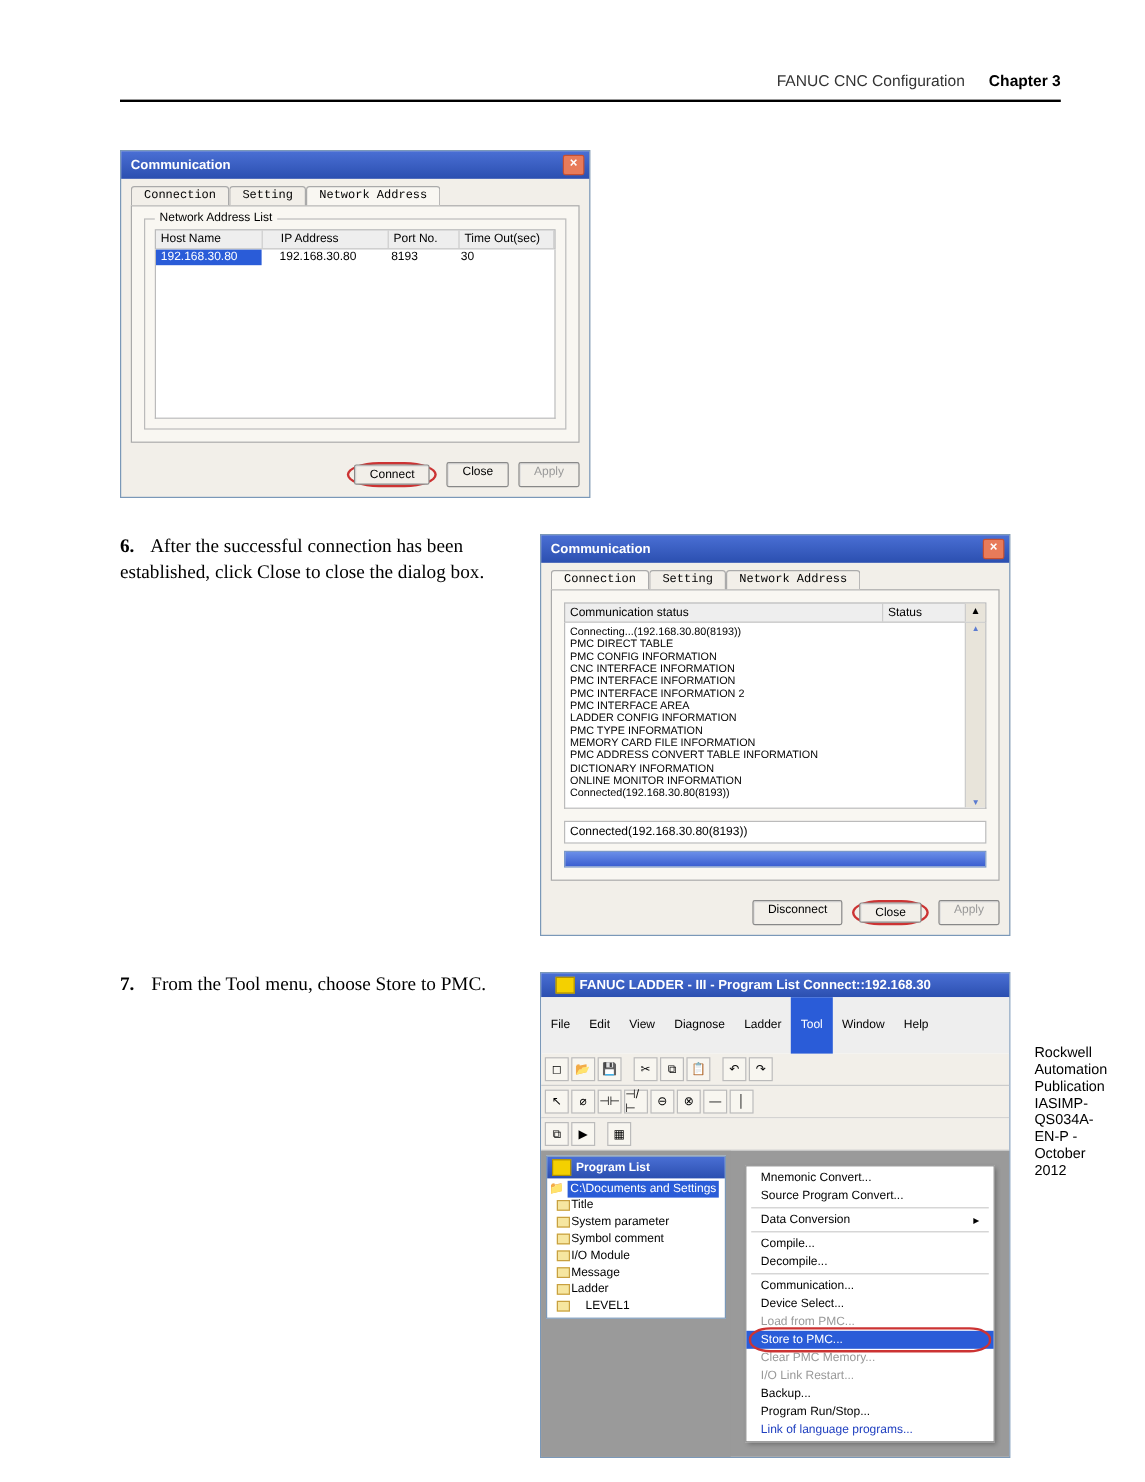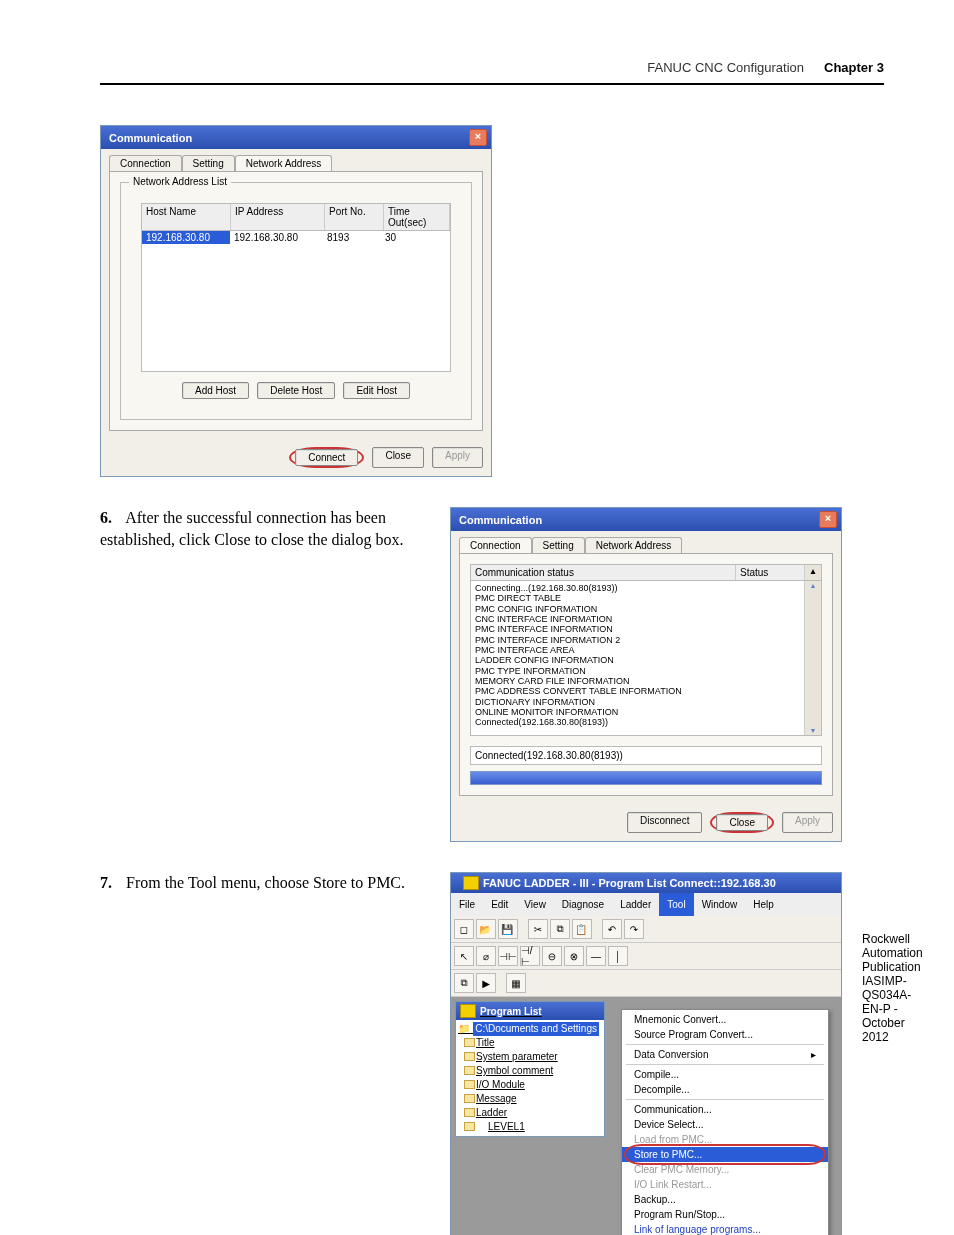--- a/index.html
+++ b/index.html
@@ -78,20 +78,21 @@
     font-weight: bold;
     text-align: center;
     line-height: 13px;
     font-size: 11px;
     border-radius: 2px;
   }
   .tabstrip {
     display: flex;
     padding: 6px 8px 0 8px;
     gap: 0;
+    font-family: Liberation Mono, monospace;
   }
   .tab {
     padding: 2px 10px;
     border: 1px solid #aaa;
     border-bottom: none;
     background: #f2efe9;
     border-top-left-radius: 3px;
     border-top-right-radius: 3px;
   }
   .tab.active {
@@ -100,21 +101,21 @@
     z-index: 2;
   }
   .dialog-body {
     border: 1px solid #aaa;
     margin: 0 8px 8px 8px;
     padding: 10px;
     background: #f9f7f2;
   }
   .group {
     border: 1px solid #bbb;
-    padding: 20px;
+    padding: 8px;
     position: relative;
   }
   .group-label {
     position: absolute;
     top: -7px;
     left: 8px;
     background: #f9f7f2;
     padding: 0 4px;
     font-size: 10px;
   }
@@ -122,21 +123,21 @@
     display: flex;
     background: #eee;
     border: 1px solid #bbb;
     font-size: 10px;
   }
   .listheader div {
     padding: 2px 4px;
     border-right: 1px solid #ccc;
   }
   .col-host { flex: 0 0 80px; }
-  .col-ip   { flex: 0 0 85px; }
+  .col-ip   { flex: 0 0 85px; margin-left: 11px; }
   .col-port { flex: 0 0 50px; }
   .col-to   { flex: 1; }
   .listbody {
     border: 1px solid #bbb;
     border-top: none;
     height: 140px;
     background: #fff;
     font-size: 10px;
   }
   .listrow { display: flex; }
@@ -236,21 +237,21 @@
   .yellow-icon {
     width: 14px; height: 12px;
     background: #f4d000;
     border: 1px solid #b09000;
   }
   .menubar {
     display: flex;
     background: #eee;
     font-size: 10px;
   }
-  .menubar div { padding: 6px 8px; }
+  .menubar div { padding: 18px 8px; }
   .menubar .hl { background: #2a5cd8; color: #fff; }
   .toolbar {
     display: flex;
     gap: 2px;
     padding: 3px;
     background: #f2efe9;
     border-bottom: 1px solid #ccc;
   }
   .tbtn {
     width: 18px; height: 18px;
@@ -261,21 +262,20 @@
   }
   .toolbar .sep { width: 6px; }
   .app-body {
     display: flex;
     background: #9a9a9a;
   }
   .left-pane {
     flex: 0 0 150px;
     background: #9a9a9a;
     padding: 4px;
-    text-decoration: underline;
   }
   .plist {
     border: 1px solid #7a98b8;
     background: #fff;
   }
   .plist-title {
     background: linear-gradient(#4a6fd4, #2b4fb0);
     color: #fff;
     font-weight: bold;
     padding: 2px 4px;
@@ -378,25 +378,20 @@
               <div class="col-port">Port No.</div>
               <div class="col-to">Time Out(sec)</div>
             </div>
             <div class="listbody">
               <div class="listrow">
                 <div class="col-host sel">192.168.30.80</div>
                 <div class="col-ip">192.168.30.80</div>
                 <div class="col-port">8193</div>
                 <div class="col-to">30</div>
               </div>
-            </div>
-            <div class="btnrow">
-              <div class="btn">Add Host</div>
-              <div class="btn">Delete Host</div>
-              <div class="btn">Edit Host</div>
             </div>
           </div>
         </div>
         <div class="footer-btns">
           <span class="ellipse">
             <div class="btn">Connect</div>
           </span>
           <div class="btn">Close</div>
           <div class="btn disabled">Apply</div>
         </div>

